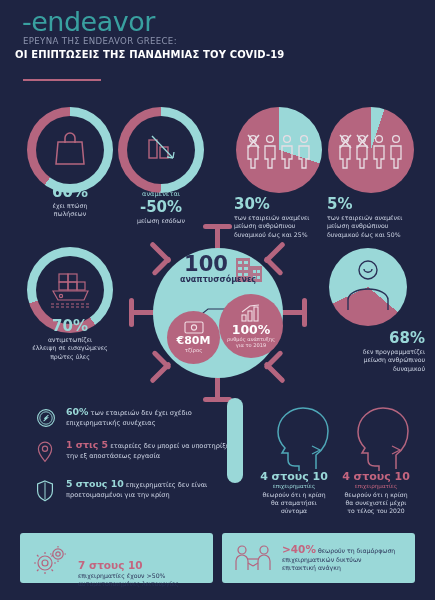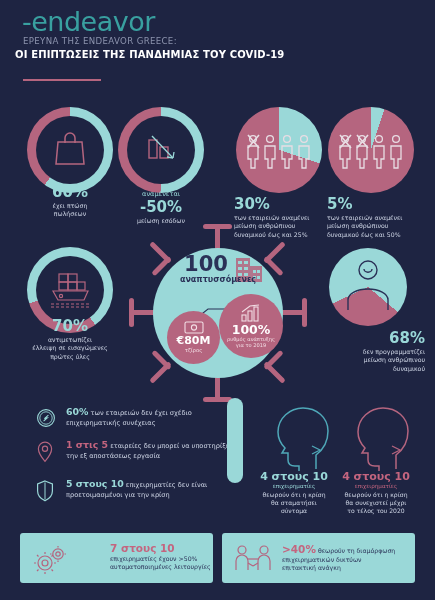--- a/index.html
+++ b/index.html
@@ -343,21 +343,21 @@
           <g fill="none" stroke="#b5657f" stroke-width="1.2">
         <circle cx="13" cy="18" r="7"></circle>
             <circle cx="13" cy="18" r="3"></circle>
         <path d="M13 9 v-2 M13 27 v2 M4 18 h-2 M22 18 h2 M6.5 11.5 l-1.5-1.5 M19.5 24.5 l1.5 1.5 M19.5 11.5 l1.5-1.5 M6.5 24.5 l-1.5 1.5"></path>
         <circle cx="26" cy="9" r="5.2"></circle>
             <circle cx="26" cy="9" r="2.2"></circle>
         <path d="M26 2.5 v-1.5 M26 15.5 v1.5 M19.5 9 h-1.5 M32.5 9 h1.5"></path>
       </g>
         </svg>
     </span>
-    <div class="btext" style="left:58px; top:11px; width:130px;margin-left:32px;">
+    <div class="btext" style="left:58px; top:28px; width:130px;">
       <b>7 στους 10</b><br>
       <span style="white-space:pre-line;">επιχειρηματίες έχουν &gt;50%
 αυτοματοποιημένες λειτουργίες</span>
     </div>
   </div>
 
   <div class="box" style="left:222px; top:533px; width:193px; height:50px;">
     <span style="position:absolute; left:12px; top:11px;">
       <svg width="40" height="30" viewBox="0 0 40 30">
           <g fill="none" stroke="#b5657f" stroke-width="1.2">

